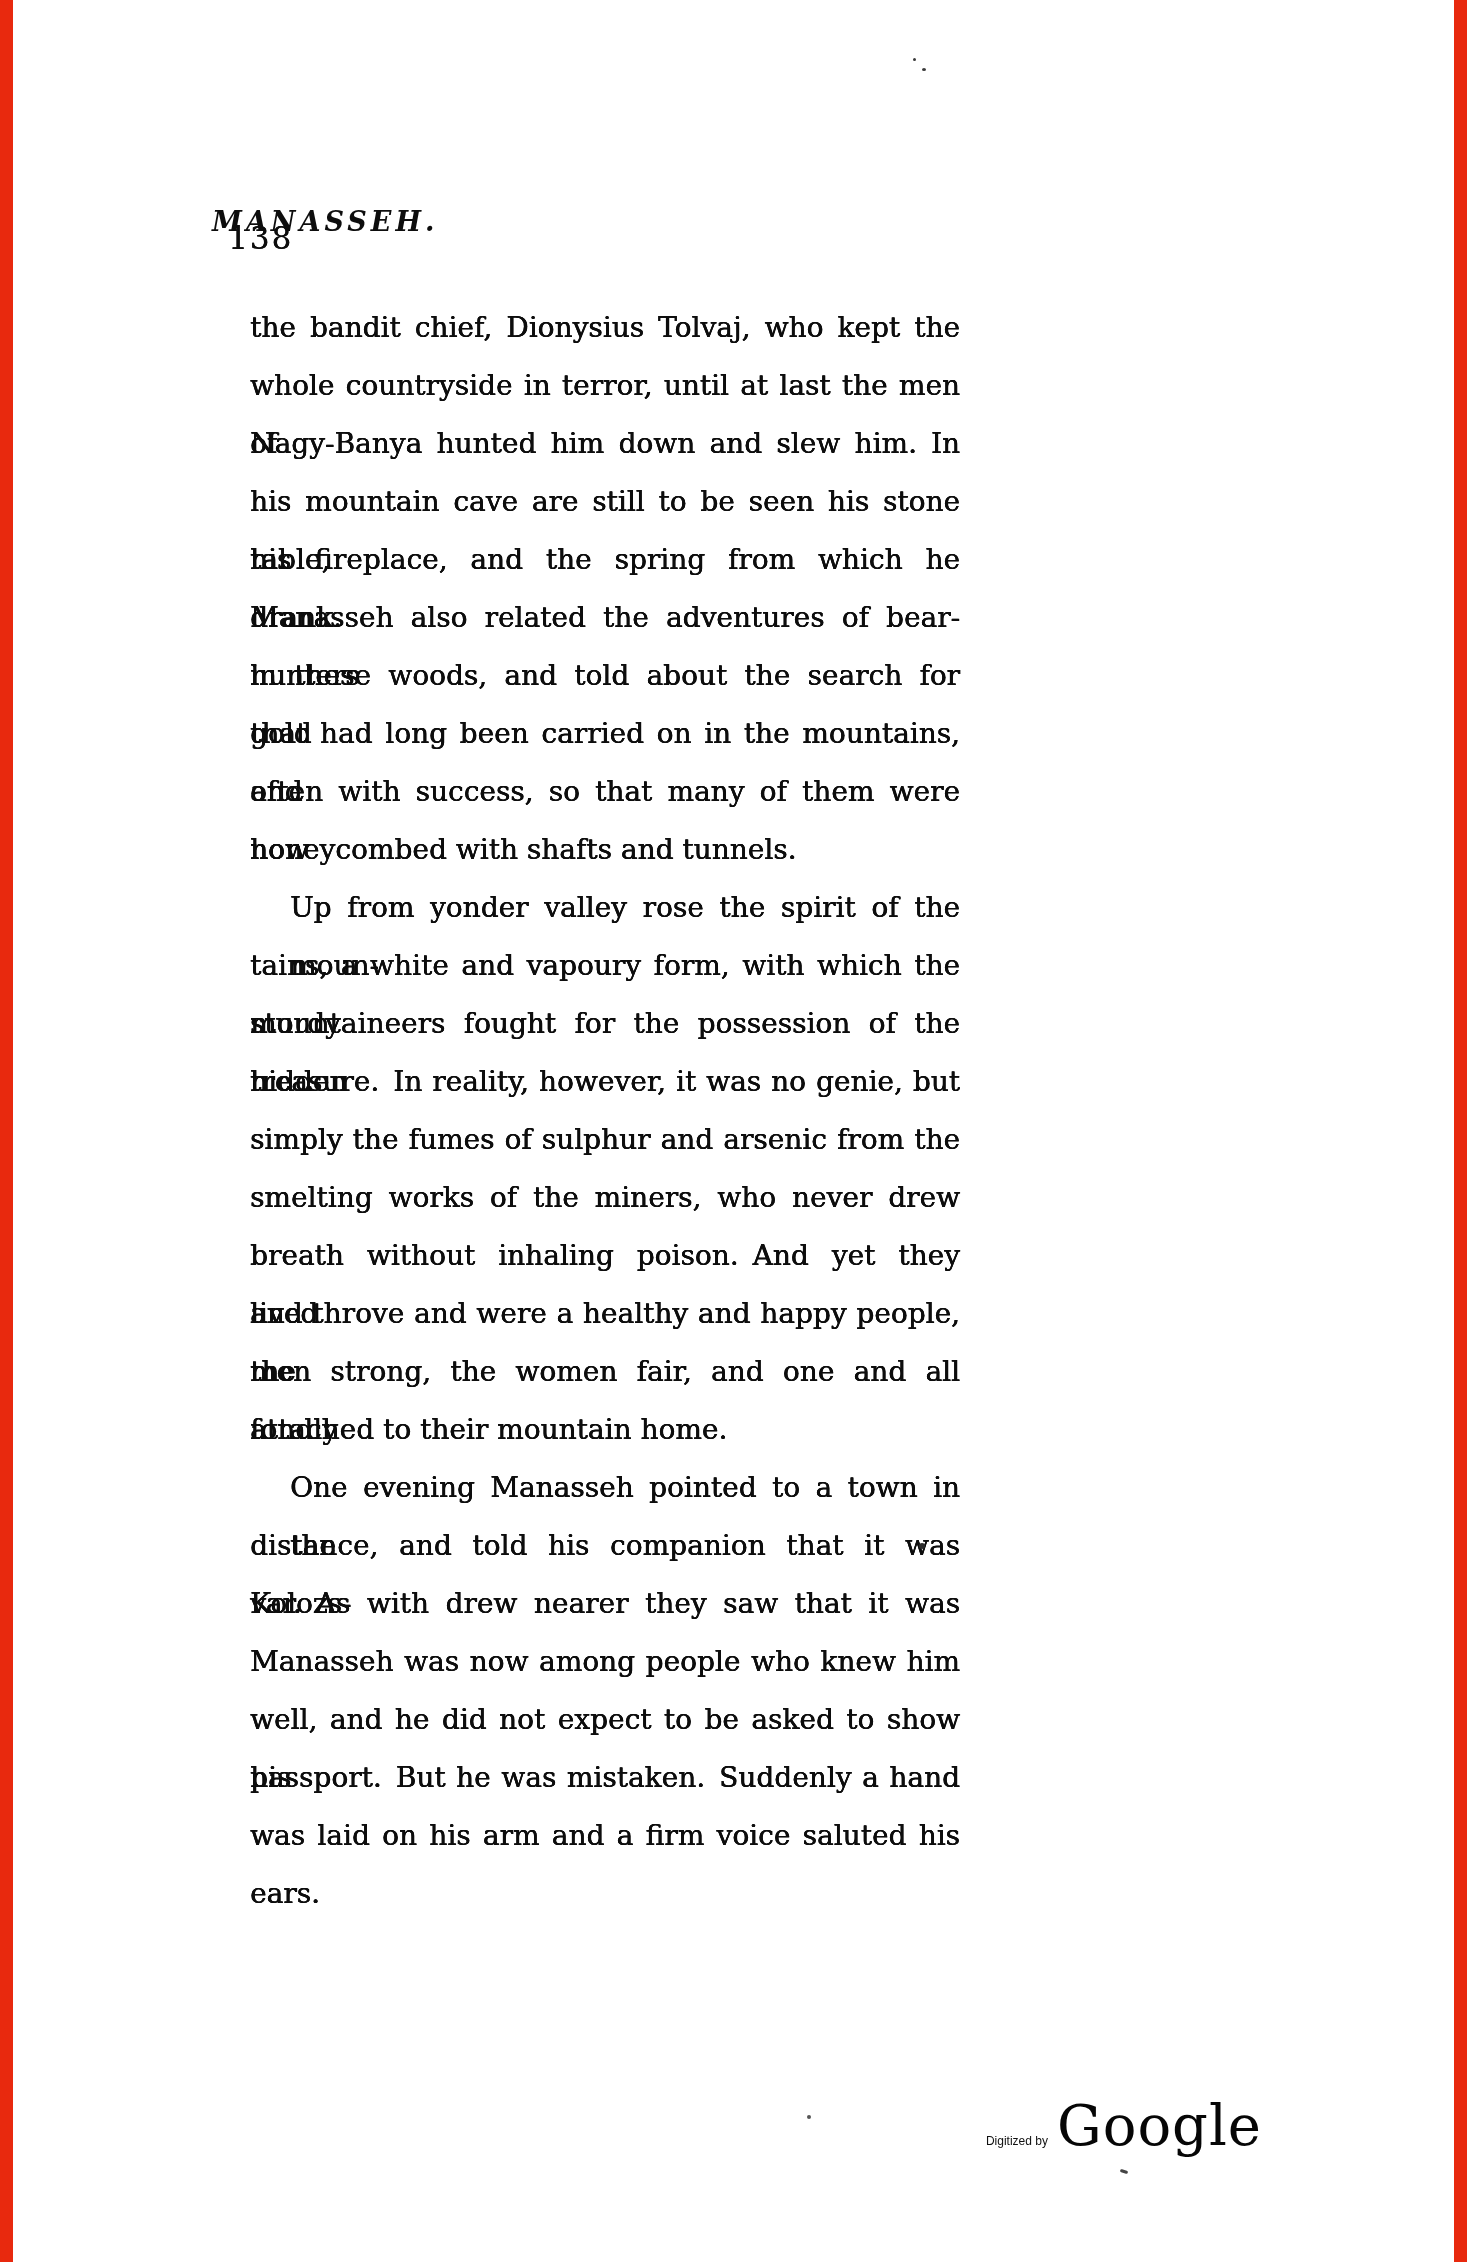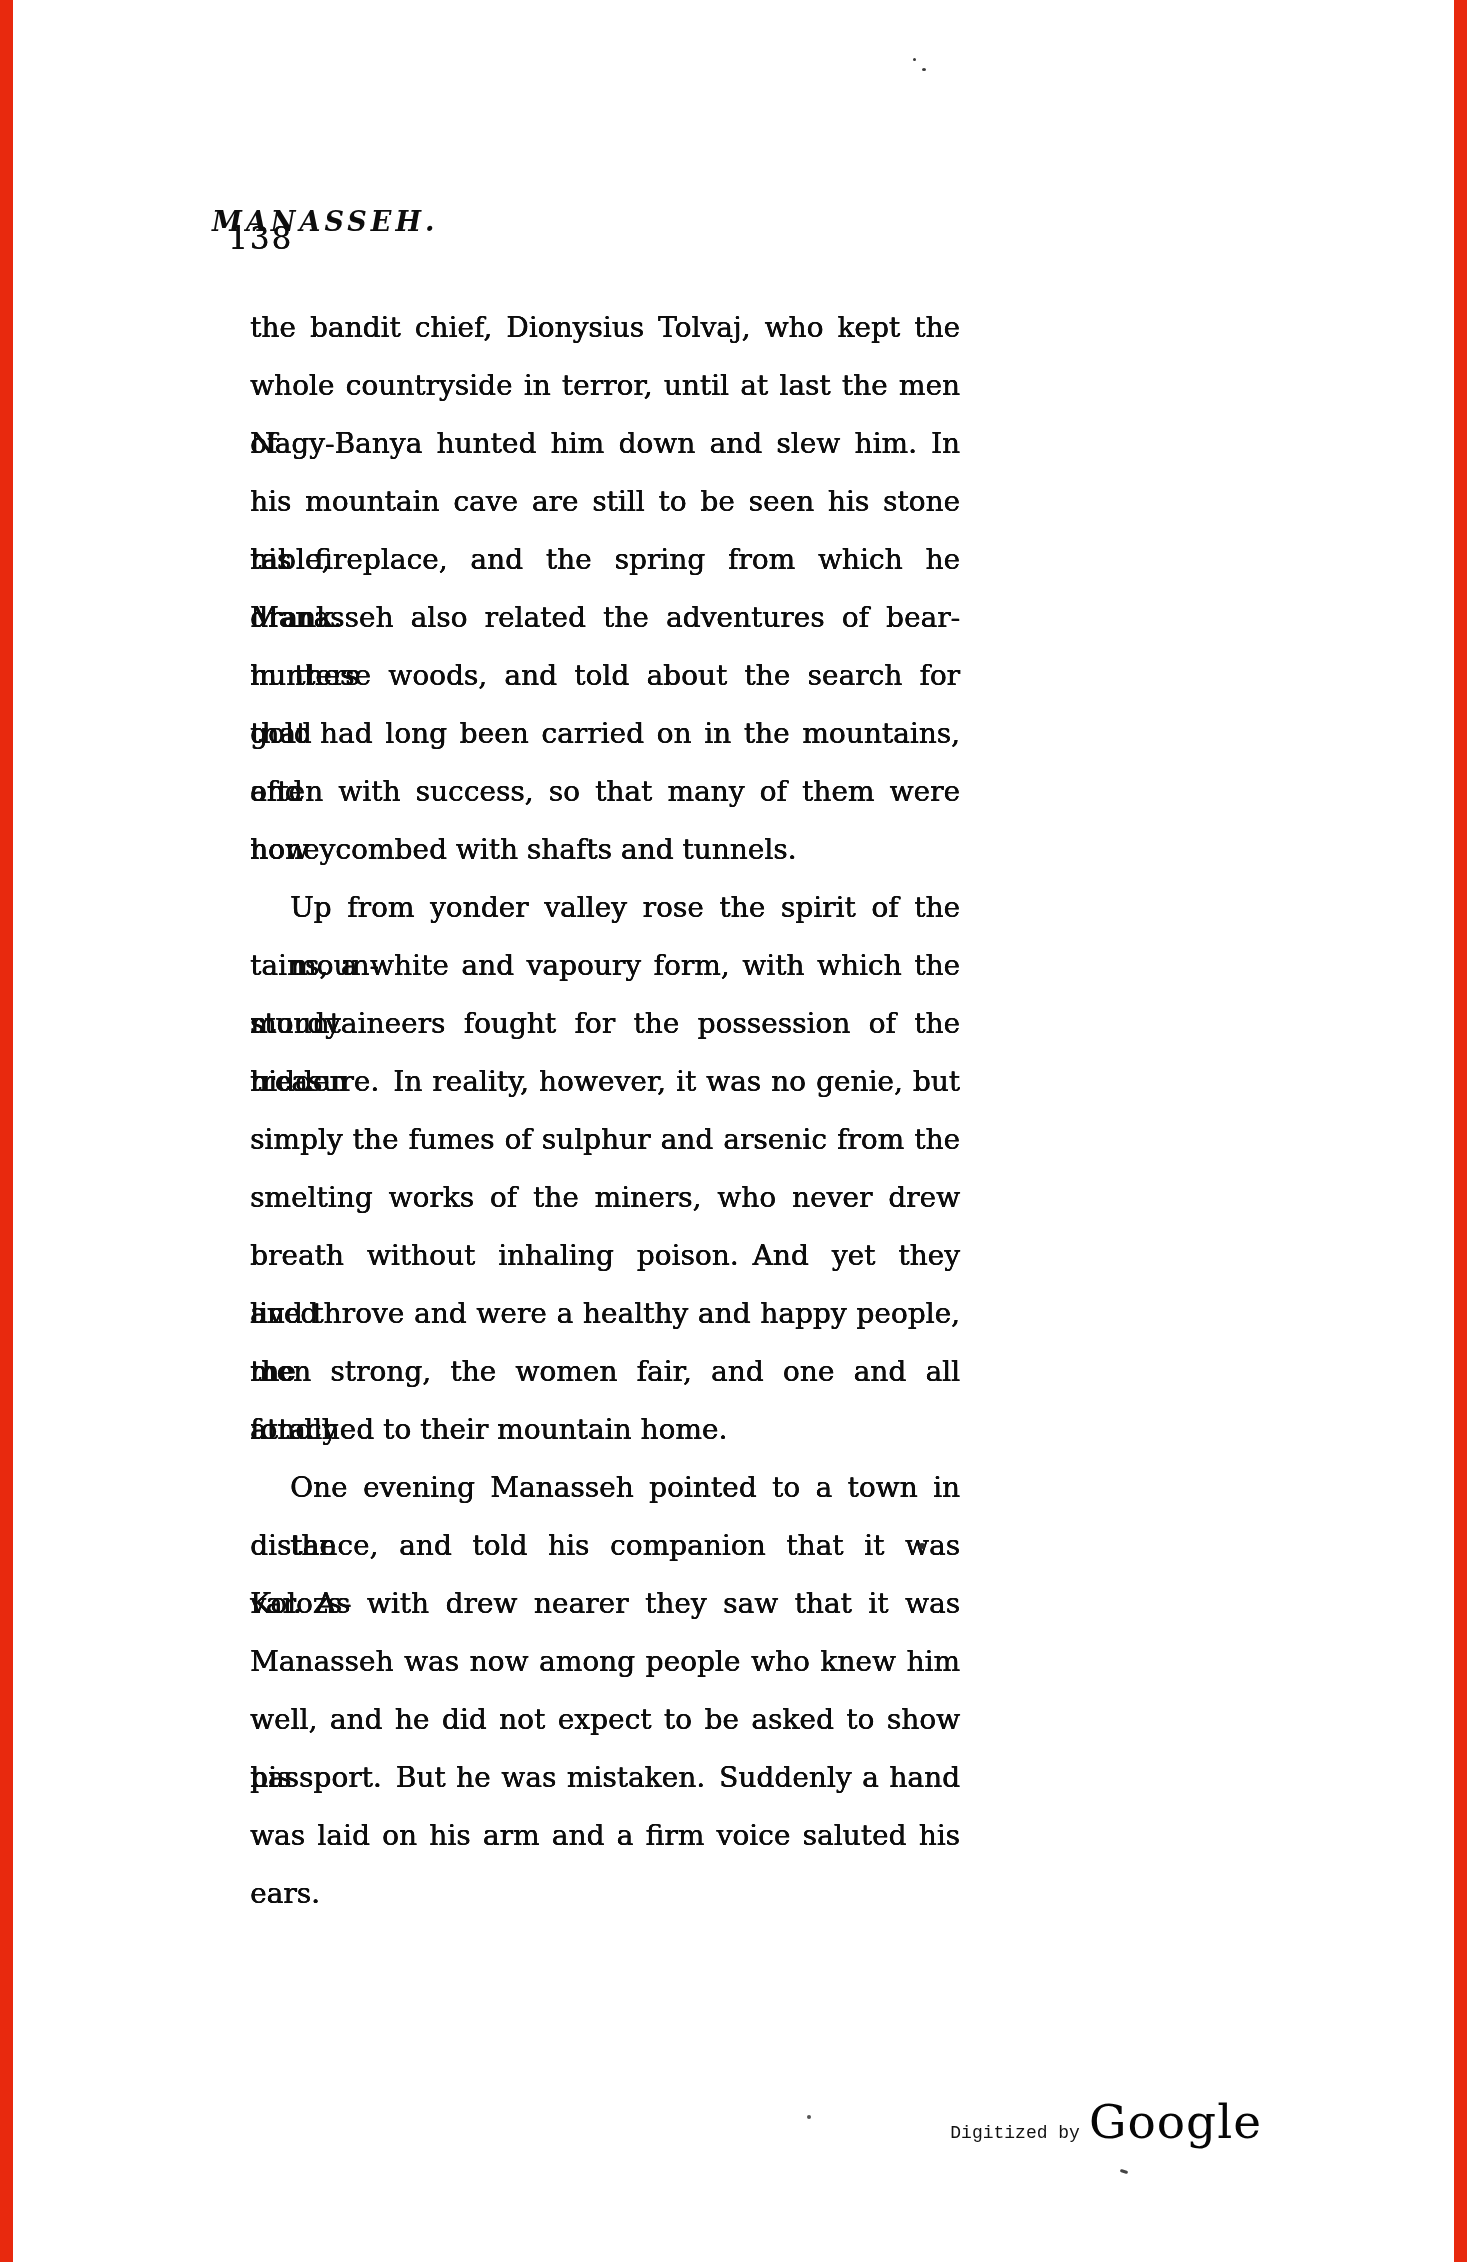--- a/index.html
+++ b/index.html
@@ -79,27 +79,27 @@
   .footer {
     position: absolute;
     top: 2098px;
     right: 205px;
     display: flex;
     align-items: baseline;
     gap: 9px;
     white-space: nowrap;
   }
   .digitized {
-    font-family: Liberation Mono, monospace;
-    font-size: 18px;
+    font-family: Liberation Sans, sans-serif;
+    font-size: 12px;
     color: #111;
   }
   .google-wordmark {
     font-family: "DejaVu Serif", serif;
-    font-size: 47px;
+    font-size: 56px;
     line-height: 1;
     color: #060606;
     letter-spacing: 1px;
   }
 
   
   .speck {
     position: absolute;
     background: #3a3a3a;
     border-radius: 50%;

